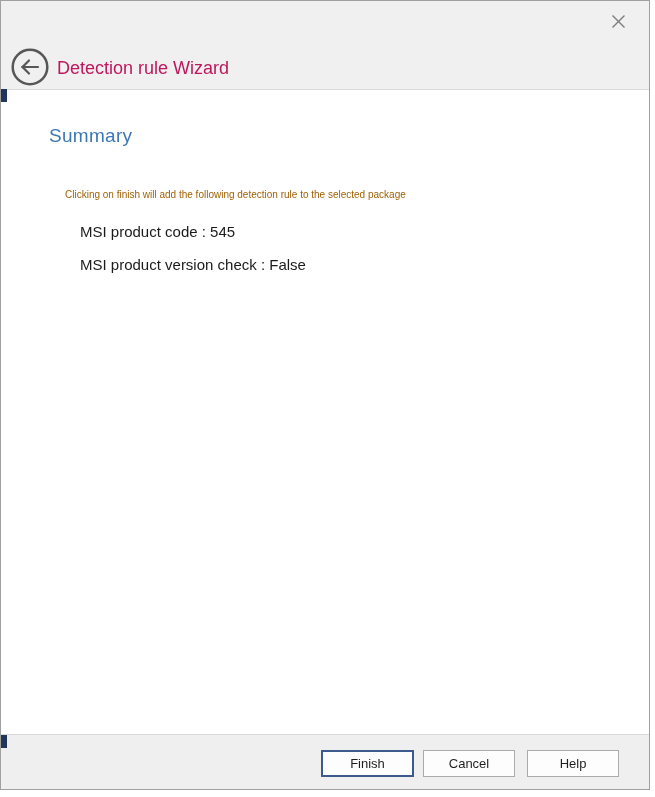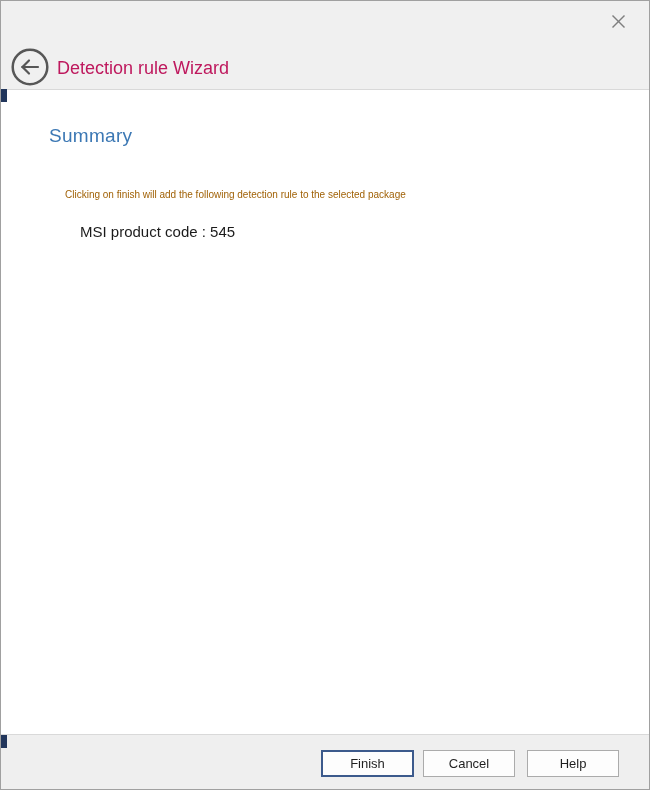--- a/index.html
+++ b/index.html
@@ -104,20 +104,21 @@
 
     <div class="accent-block accent-top"></div>
     <div class="accent-block accent-bottom"></div>
 
     <div class="summary-heading">Summary</div>
 
     <div class="intro-line">Clicking on finish will add the following detection rule to the selected package</div>
 
     <div class="detail-line detail-line-0"><span>MSI product code</span><span> : </span><span>545</span></div>
 
+    <div class="detail-line detail-line-1"><span>MSI product version check</span><span> : </span><span>False</span></div>
 
     <div class="wizard-footer">
       <button class="footer-button finish-button">Finish</button>
       <button class="footer-button cancel-button">Cancel</button>
       <button class="footer-button help-button">Help</button>
     </div>
 
   </div>
 </div>
 

